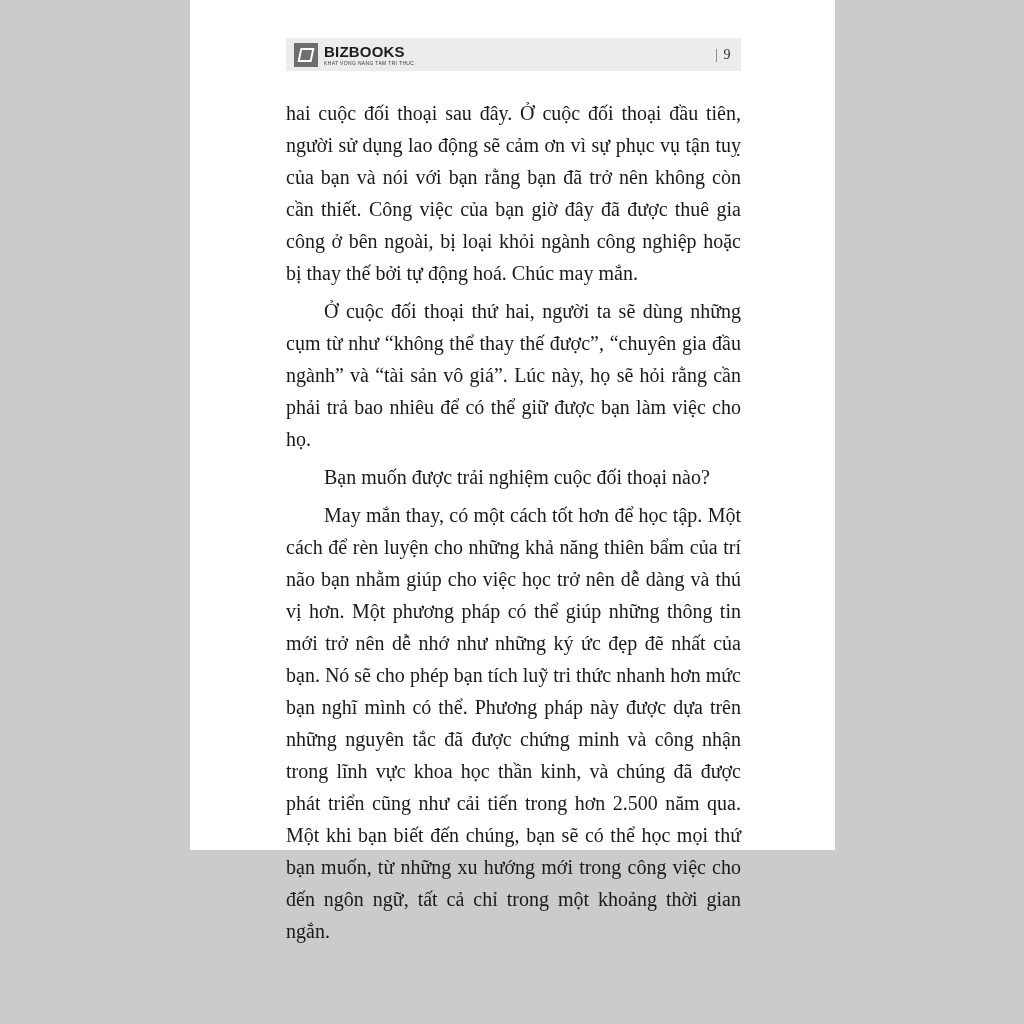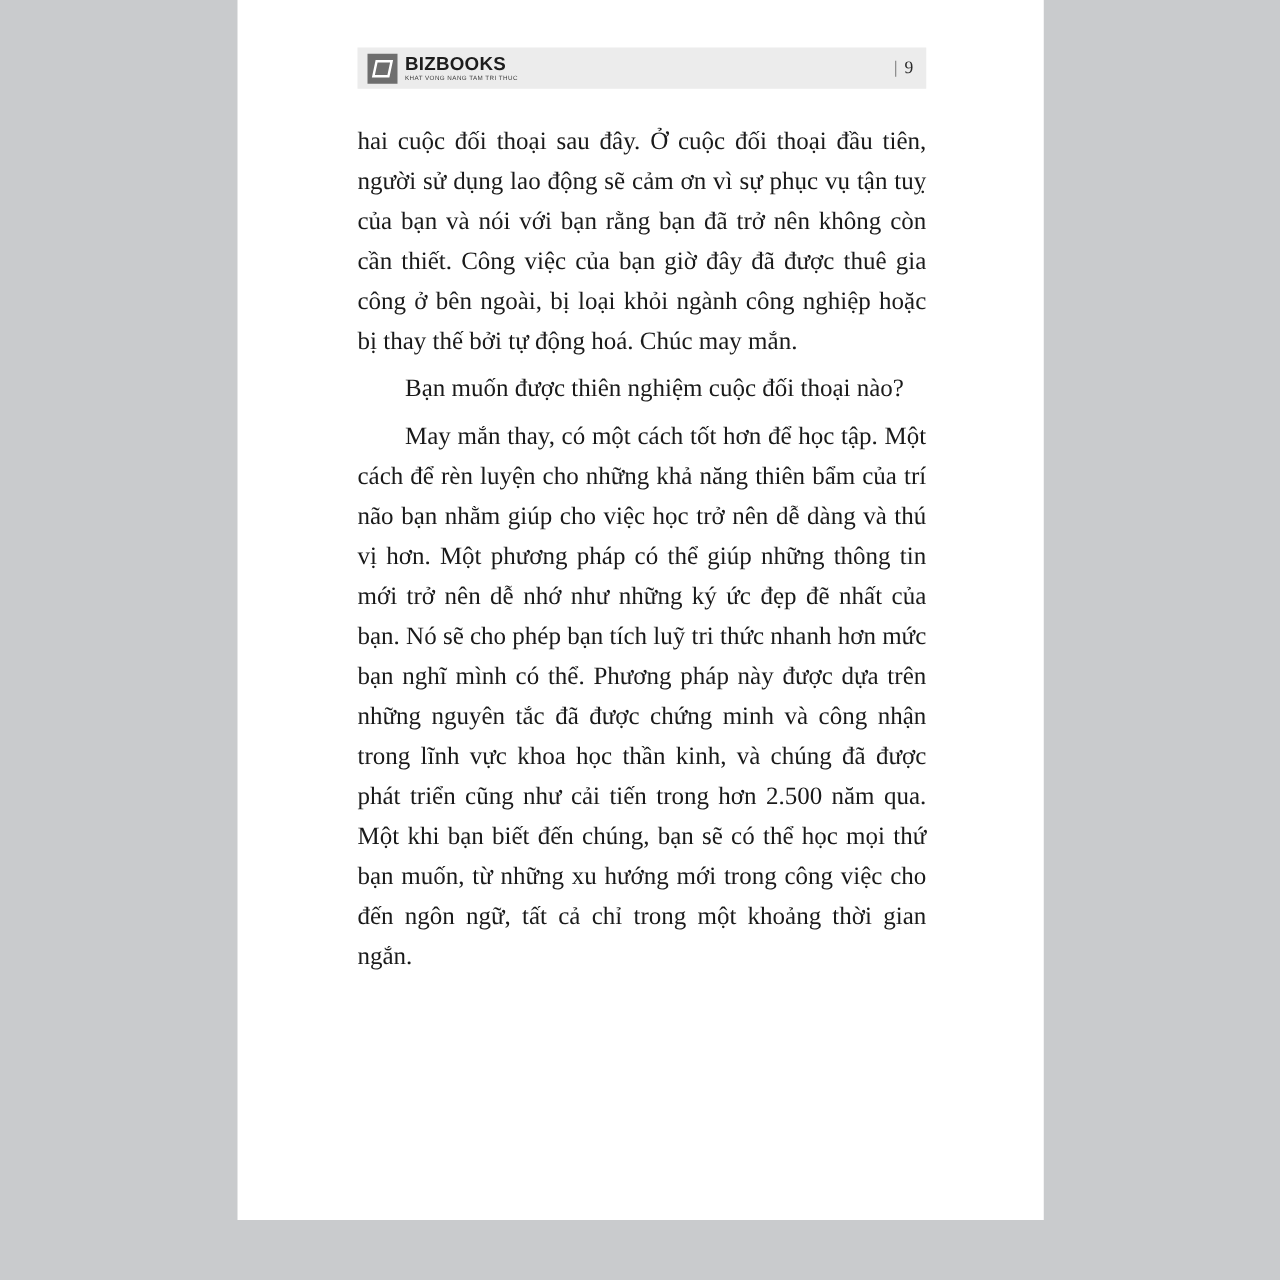--- a/index.html
+++ b/index.html
@@ -16,21 +16,21 @@
   .viewer {
     position: relative;
     width: 1024px;
     height: 1024px;
   }
   .page {
     position: absolute;
     left: 190px;
     top: 0;
     width: 645px;
-    height: 976px;
+    height: 850px;
     background: #ffffff;
   }
   .page-inner {
     position: absolute;
     left: 96px;
     top: 38px;
     width: 455px;
   }
   .header {
     display: flex;
@@ -127,19 +127,20 @@
             <span class="brand-tag">KHAT VONG NANG TAM TRI THUC</span>
           </span>
         </div>
         <div class="folio">
           <span class="bar">|</span><span>9</span>
         </div>
       </div>
 
       <div class="body-text">
         <p>hai cuộc đối thoại sau đây. Ở cuộc đối thoại đầu tiên, người sử dụng lao động sẽ cảm ơn vì sự phục vụ tận tuỵ của bạn và nói với bạn rằng bạn đã trở nên không còn cần thiết. Công việc của bạn giờ đây đã được thuê gia công ở bên ngoài, bị loại khỏi ngành công nghiệp hoặc bị thay thế bởi tự động hoá. Chúc may mắn.</p>
-        <p class="indent">Bạn muốn được thiên nghiệm cuộc đối thoại nào?</p>
+        <p class="indent">Ở cuộc đối thoại thứ hai, người ta sẽ dùng những cụm từ như “không thể thay thế được”, “chuyên gia đầu ngành” và “tài sản vô giá”. Lúc này, họ sẽ hỏi rằng cần phải trả bao nhiêu để có thể giữ được bạn làm việc cho họ.</p>
+        <p class="indent">Bạn muốn được trải nghiệm cuộc đối thoại nào?</p>
         <p class="indent">May mắn thay, có một cách tốt hơn để học tập. Một cách để rèn luyện cho những khả năng thiên bẩm của trí não bạn nhằm giúp cho việc học trở nên dễ dàng và thú vị hơn. Một phương pháp có thể giúp những thông tin mới trở nên dễ nhớ như những ký ức đẹp đẽ nhất của bạn. Nó sẽ cho phép bạn tích luỹ tri thức nhanh hơn mức bạn nghĩ mình có thể. Phương pháp này được dựa trên những nguyên tắc đã được chứng minh và công nhận trong lĩnh vực khoa học thần kinh, và chúng đã được phát triển cũng như cải tiến trong hơn 2.500 năm qua. Một khi bạn biết đến chúng, bạn sẽ có thể học mọi thứ bạn muốn, từ những xu hướng mới trong công việc cho đến ngôn ngữ, tất cả chỉ trong một khoảng thời gian ngắn.</p>
       </div>
 
     </div>
   </div>
 </div>
 
 </body></html>

